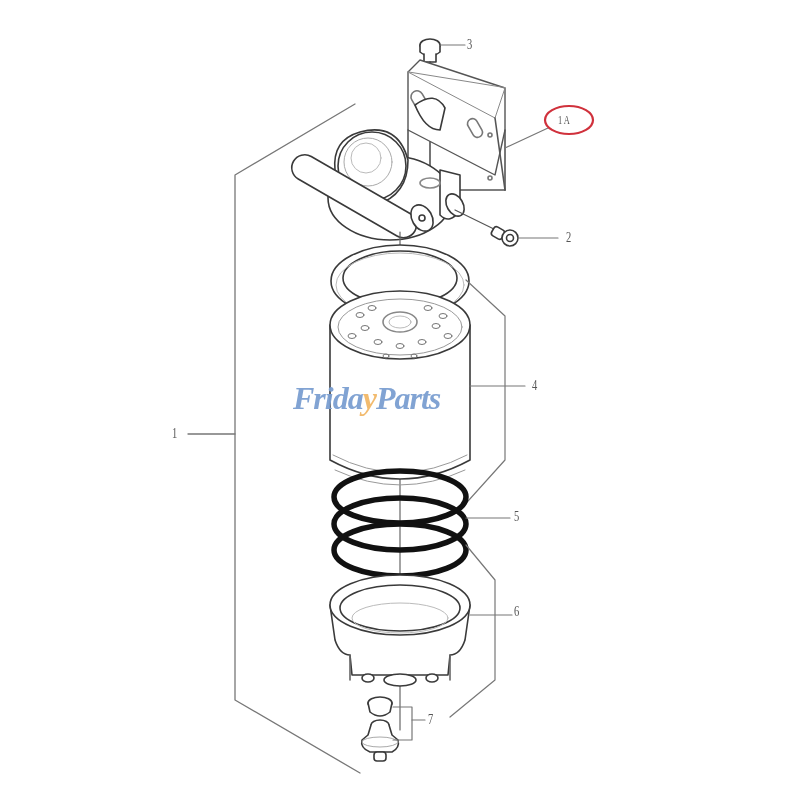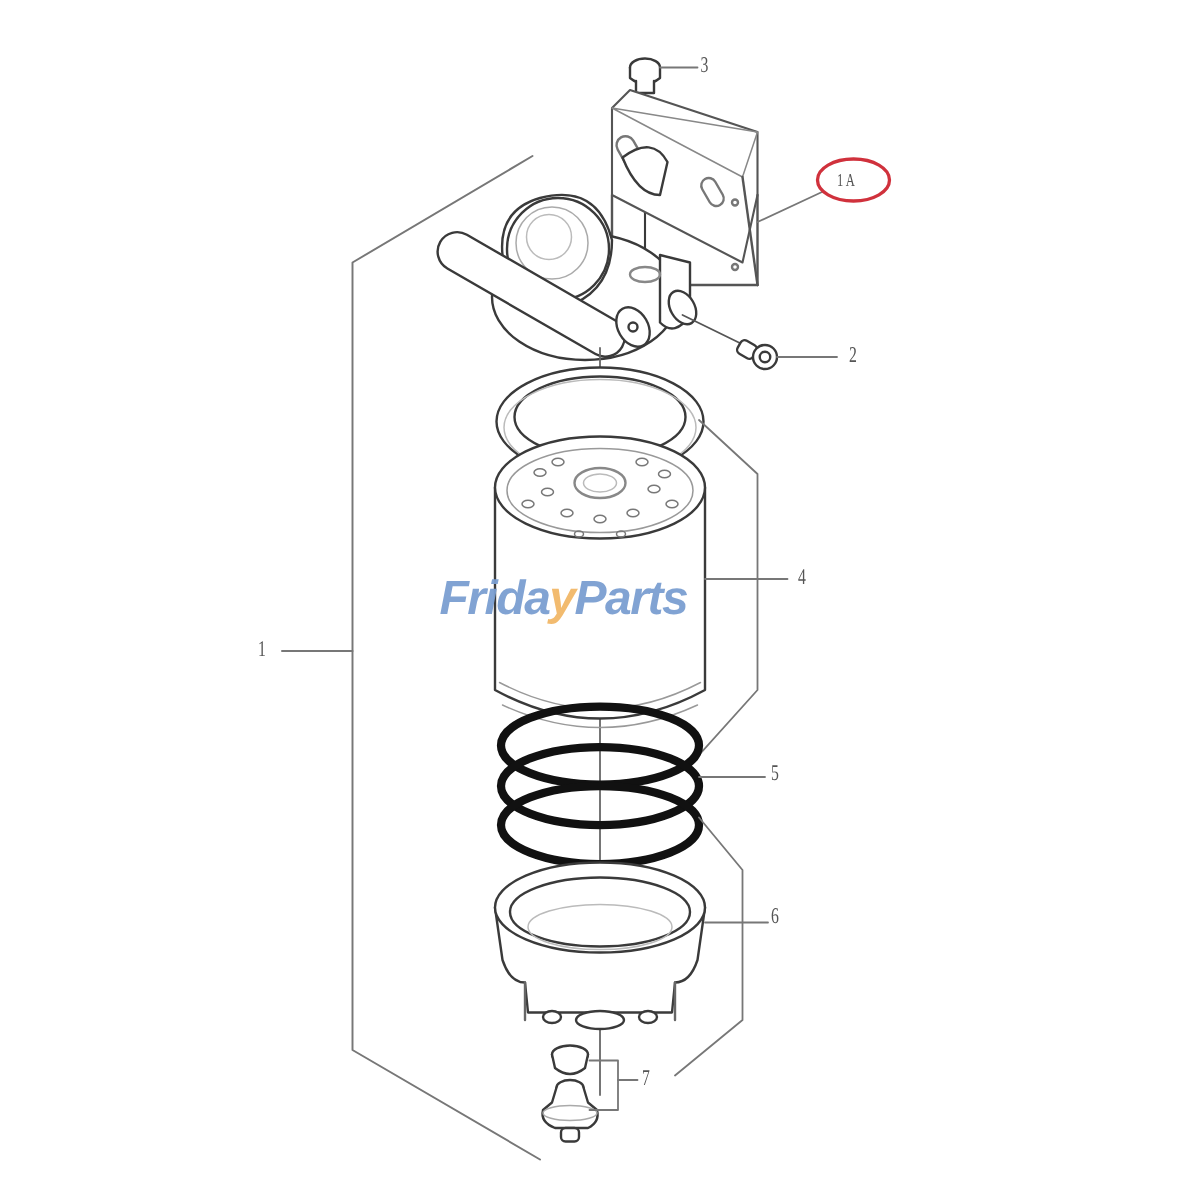--- a/index.html
+++ b/index.html
@@ -1,20 +1,20 @@
 <!DOCTYPE html>
 <html><head>
   <meta charset="utf-8">
   <style>
     html, body { margin: 0; padding: 0; background: #ffffff; }
     body { width: 800px; height: 800px; position: relative; overflow: hidden; font-family: "Liberation Serif", serif; }
     .canvas { position: absolute; left: 0; top: 0; width: 800px; height: 800px; }
     svg { position: absolute; left: 0; top: 0; }
     .callout { position: absolute; font-family: "Liberation Serif", serif; font-size: 15px; color: #555; line-height: 1; transform: scaleX(0.7); transform-origin: left top; }
-    .watermark { position: absolute; left: 293px; top: 380px; font-family: Liberation Sans, sans-serif; font-weight: bold; font-style: italic; font-size: 32px; letter-spacing: -1px; color: #7b9fd1; white-space: nowrap; opacity: 0.95; }
+    .watermark { position: absolute; left: 293px; top: 380px; font-family: Liberation Serif, serif; font-weight: bold; font-style: italic; font-size: 32px; letter-spacing: -1px; color: #7b9fd1; white-space: nowrap; opacity: 0.95; }
     .watermark .check { color: #f2b868; }
   </style>
 </head>
 <body>
 
 <div class="canvas">
 
   <svg width="800" height="800" viewBox="0 0 800 800" fill="none" stroke="#3a3a3a" stroke-width="1.6" stroke-linecap="round" stroke-linejoin="round">
 
     <g stroke="#777" stroke-width="1.3">

